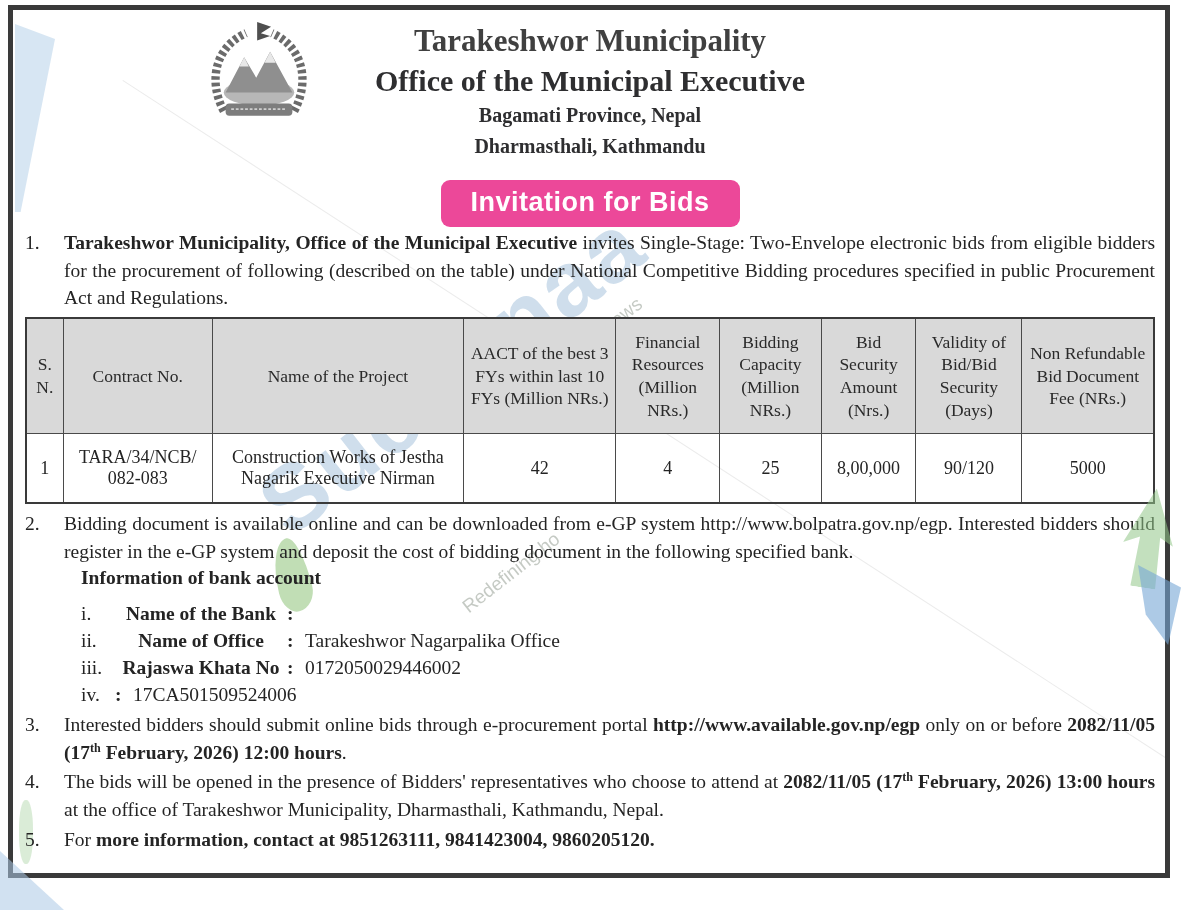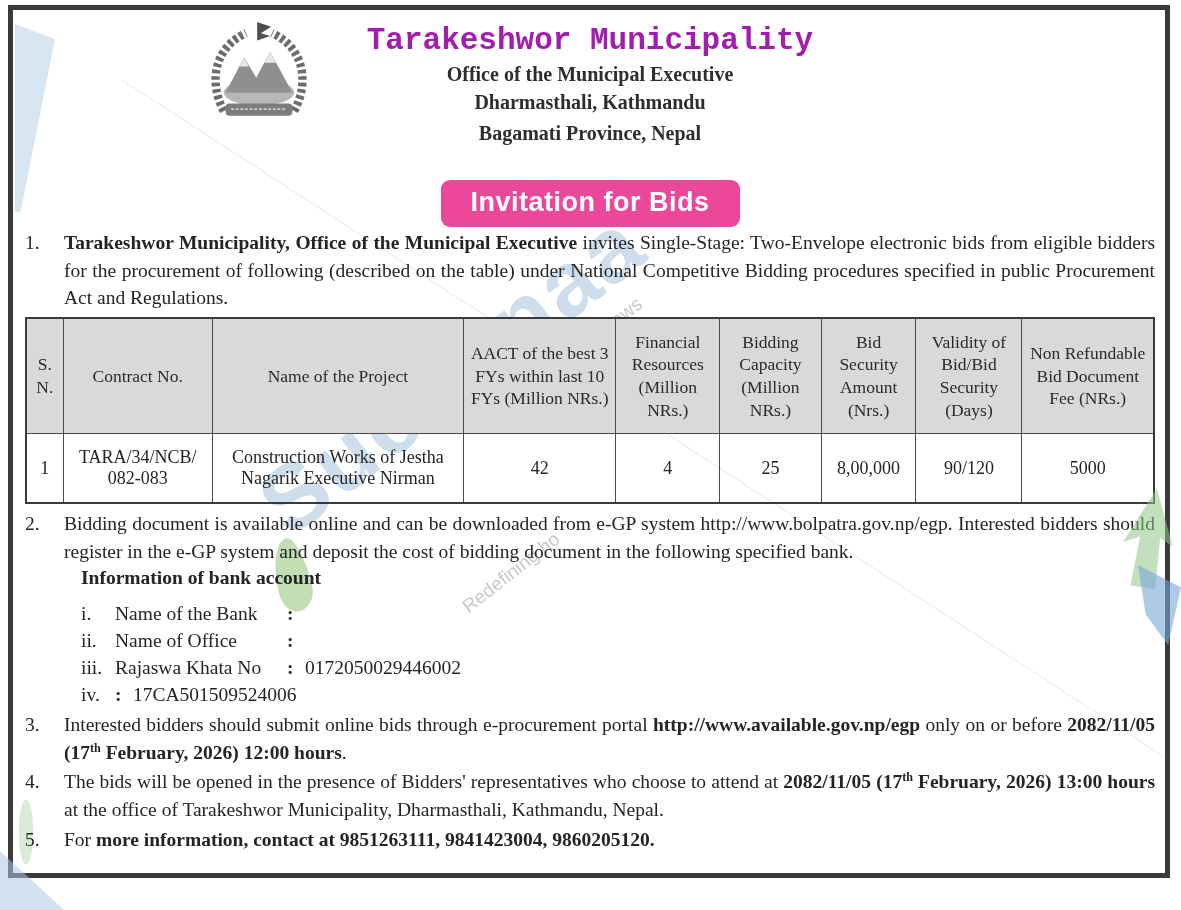--- a/index.html
+++ b/index.html
@@ -54,22 +54,22 @@
     background:rgba(118,167,214,0.6);clip-path:polygon(0 0,100% 28%,70% 100%,18% 62%);
   }
   .fold-line{
     position:absolute;left:110px;top:70px;width:1290px;height:1px;z-index:1;
     background:rgba(90,90,90,0.12);transform:rotate(33deg);transform-origin:0 0;
   }
 
   
   .header{position:relative;text-align:center;padding-top:6px;min-height:148px;}
   .emblem{position:absolute;left:178px;top:6px;}
-  .h-org{font-size:31px;font-weight:bold;color:#a21caf;line-height:1.25;font-family:Liberation Mono, monospace;}
-  .h-office{font-size:20px;font-weight:bold;color:#2e2e30;line-height:1.3;}
+  .h-org{font-size:31px;font-weight:bold;color:#404040;line-height:1.25;}
+  .h-office{font-size:30px;font-weight:bold;color:#2e2e30;line-height:1.3;}
   .h-addr{font-size:20px;font-weight:bold;color:#2e2e30;line-height:1.55;}
 
   
   .banner-wrap{text-align:center;margin:10px 0 0 0;}
   .banner{
     display:inline-block;background:#ec4899;color:#fff;border-radius:9px;
     font-family:"Liberation Sans", sans-serif;font-weight:bold;font-size:27px;
     padding:7px 30px 9px 30px;letter-spacing:.5px;
   }
   .pub-line{text-align:center;font-weight:bold;font-size:20px;margin:9px 0 7px 0;color:#242424;}
@@ -89,21 +89,21 @@
   table.bid td{font-size:18px;height:62px;color:#242424;}
   col.c-sn{width:3.3%}col.c-contract{width:13.2%}col.c-project{width:22.3%}
   col.c-aact{width:13.5%}col.c-fin{width:9.2%}col.c-bid{width:9.0%}
   col.c-sec{width:8.4%}col.c-val{width:9.4%}col.c-fee{width:11.7%}
 
   
   .bank{margin:1px 0 1px 56px;font-size:19.5px;color:#242424;}
   .bank-heading{font-weight:bold;margin:1px 0 12px 0;}
   .bank-row{display:flex;line-height:1.38;}
   .bank-row .rn{flex:none;width:34px;}
-  .bank-row .lbl{flex:none;width:172px;font-weight:normal;}
+  .bank-row .lbl{flex:none;width:172px;font-weight:bold;text-align:center;}
   .bank-row .col{flex:none;width:18px;font-weight:bold;}
   .bank-row .val{flex:1;}
   .source-line{
     position:absolute;right:16px;top:914px;z-index:2;
     font-family:"Liberation Sans", sans-serif;font-style:italic;font-size:17px;color:#ec4899;
   }
 </style>
 </head>
 <body>
 
@@ -134,22 +134,22 @@
           <ellipse cx="60" cy="76" rx="38" ry="14" fill="#b7b7b7"></ellipse>
           <polygon points="24,76 44,38 57,60 72,32 96,76" fill="#8f8f8f"></polygon>
           <polygon points="44,38 49,48 39,48" fill="#e8e8e8"></polygon>
           <polygon points="72,32 78,44 66,44" fill="#e8e8e8"></polygon>
           <rect x="24" y="88" width="72" height="13" rx="4" fill="#7d7d7d"></rect>
           <line x1="30" y1="94" x2="90" y2="94" stroke="#cfcfcf" stroke-width="2" stroke-dasharray="3 2"></line>
         </svg>
       </div>
       <div class="h-org">Tarakeshwor Municipality</div>
       <div class="h-office">Office of the Municipal Executive</div>
+      <div class="h-addr">Bagamati Province, Nepal</div>
       <div class="h-addr">Dharmasthali, Kathmandu</div>
-      <div class="h-addr">Bagamati Province, Nepal</div>
     </div>
 
     <div class="banner-wrap">
       <span class="banner">Invitation for Bids</span>
     </div>
 
 
     <div class="item">
       <span class="num">1.</span>
       <div class="itext"><b>Tarakeshwor Municipality, Office of the Municipal Executive</b><span> invites Single-Stage: Two-Envelope electronic bids from eligible bidders for the procurement of following (described on the table) under National Competitive Bidding procedures specified in public Procurement Act and Regulations.</span></div>
@@ -207,20 +207,21 @@
       <div class="bank-heading">Information of bank account</div>
       <div class="bank-row">
         <span class="rn">i.</span>
         <span class="lbl">Name of the Bank</span>
         <span class="col">:</span>
       </div>
       <div class="bank-row">
         <span class="rn">ii.</span>
         <span class="lbl">Name of Office</span>
         <span class="col">:</span>
+        <span class="val">Tarakeshwor Nagarpalika Office</span>
       </div>
       <div class="bank-row">
         <span class="rn">iii.</span>
         <span class="lbl">Rajaswa Khata No</span>
         <span class="col">:</span>
         <span class="val">0172050029446002</span>
       </div>
       <div class="bank-row">
         <span class="rn">iv.</span>
         <span class="col">:</span>

